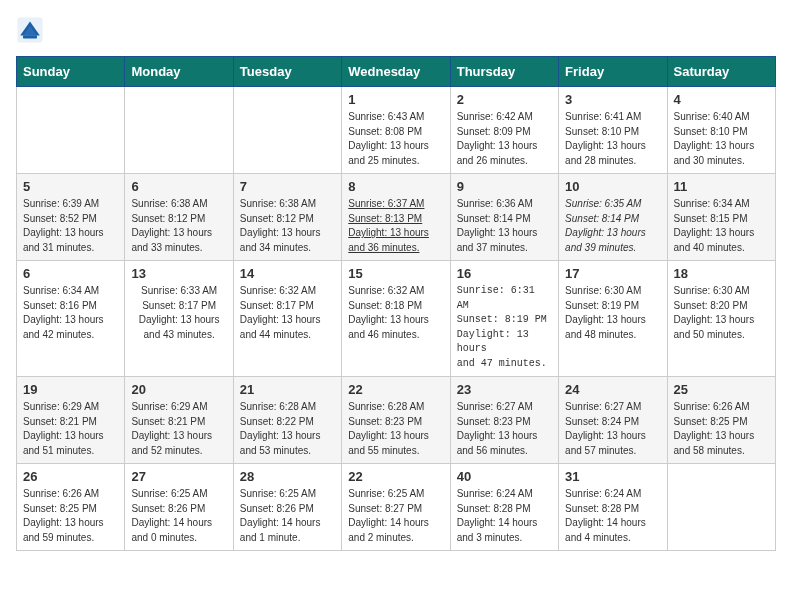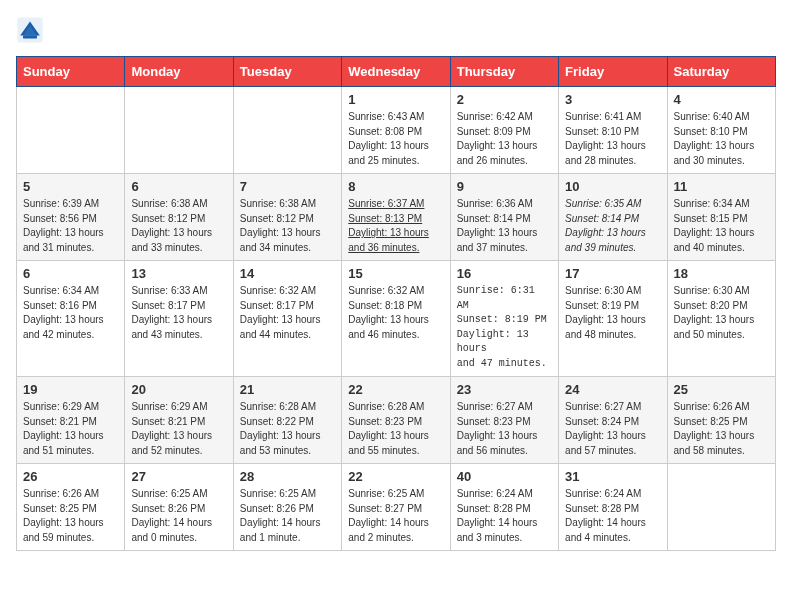--- a/index.html
+++ b/index.html
@@ -51,21 +51,21 @@
     .subtitle {
       font-size: 15px;
       color: #555;
     }
     .calendar {
       width: 100%;
       border-collapse: collapse;
       border: 1px solid #ccc;
     }
     .calendar th {
-      background-color: #ef4444;
+      background-color: #0f766e;
       color: #fff;
       font-size: 13px;
       font-weight: bold;
       padding: 7px 6px;
       text-align: left;
       border: 1px solid #1a5090;
     }
     .calendar td {
       border: 1px solid #ccc;
       vertical-align: top;
@@ -158,21 +158,21 @@
           <div class="day-info" style="white-space: pre-line;">Sunrise: 6:40 AM
 Sunset: 8:10 PM
 Daylight: 13 hours
 and 30 minutes.</div>
         </td>
       </tr>
       <tr>
         <td>
           <div class="day-number">5</div>
           <div class="day-info" style="white-space: pre-line;">Sunrise: 6:39 AM
-Sunset: 8:56 PM
+Sunset: 8:52 PM
 Daylight: 13 hours
 and 31 minutes.</div>
         </td>
         <td>
           <div class="day-number">6</div>
           <div class="day-info" style="white-space: pre-line;">Sunrise: 6:38 AM
 Sunset: 8:12 PM
 Daylight: 13 hours
 and 33 minutes.</div>
         </td>
@@ -215,21 +215,21 @@
       <tr>
         <td>
           <div class="day-number">6</div>
           <div class="day-info" style="white-space: pre-line;">Sunrise: 6:34 AM
 Sunset: 8:16 PM
 Daylight: 13 hours
 and 42 minutes.</div>
         </td>
         <td>
           <div class="day-number">13</div>
-          <div class="day-info" style="white-space: pre-line;">Sunrise: 6:33 AM
+          <div class="day-info" style="white-space: pre-line; text-align: center;">Sunrise: 6:33 AM
 Sunset: 8:17 PM
 Daylight: 13 hours
 and 43 minutes.</div>
         </td>
         <td>
           <div class="day-number">14</div>
           <div class="day-info" style="white-space: pre-line;">Sunrise: 6:32 AM
 Sunset: 8:17 PM
 Daylight: 13 hours
 and 44 minutes.</div>

